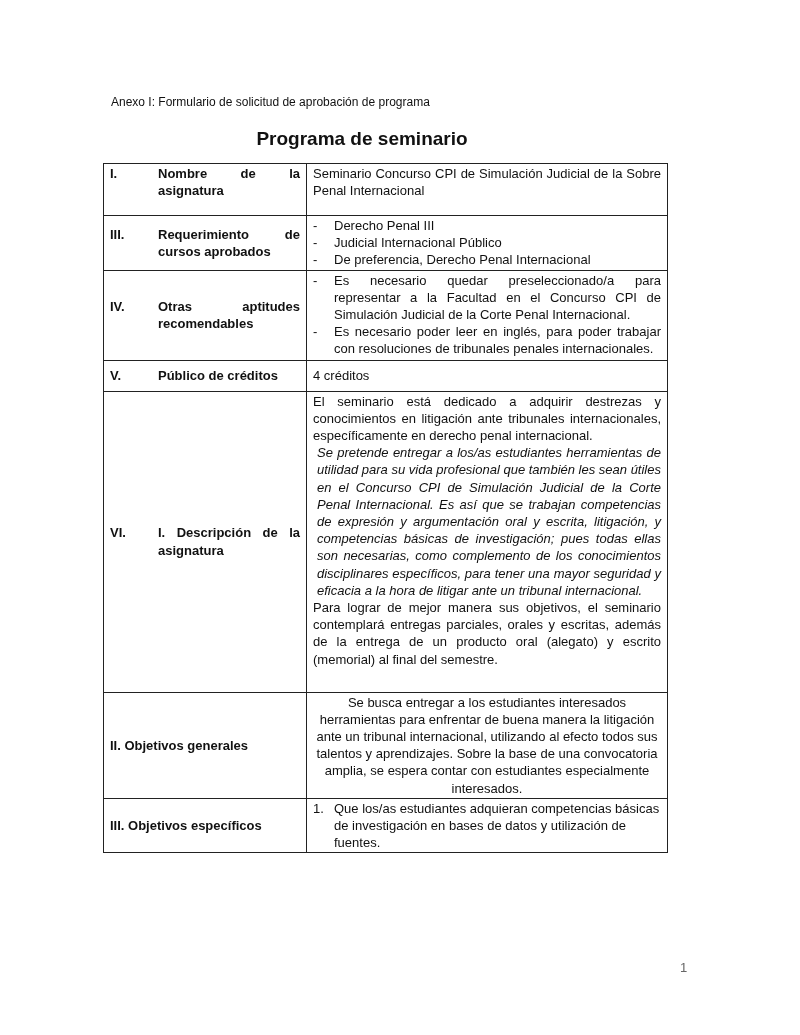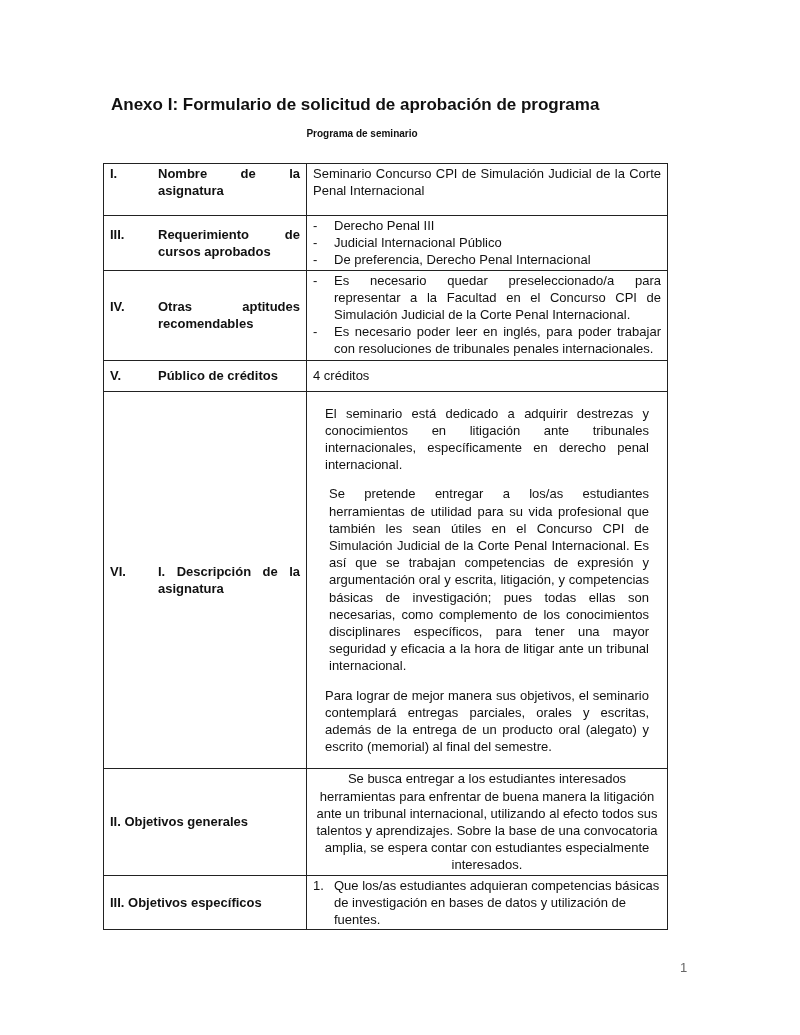--- a/index.html
+++ b/index.html
@@ -1,54 +1,54 @@
 <!DOCTYPE html>
 <html><head>
   <meta charset="utf-8">
   <style>
     html, body { margin: 0; padding: 0; background: #ffffff; }
     body { width: 800px; height: 1035px; position: relative; overflow: hidden;
            font-family: "Liberation Sans", sans-serif; color: #111; font-size: 13px; }
-    .page-heading { position: absolute; left: 111px; top: 95px; font-weight: bold; font-size: 17px; }
-    .subtitle { position: absolute; left: 0; width: 724px; top: 128px; text-align: center; font-weight: bold; font-size: 10px; }
+    .page-heading { position: absolute; left: 111px; top: 95px; font-weight: normal; font-size: 12px; }
+    .subtitle { position: absolute; left: 0; width: 724px; top: 128px; text-align: center; font-weight: bold; font-size: 19px; }
     table.prog { position: absolute; left: 103px; top: 163px; width: 565px; border-collapse: collapse; table-layout: fixed; }
     table.prog td { border: 1.5px solid #222; vertical-align: top; padding: 1px 6px 1px 6px; line-height: 17.2px; font-size: 13px; }
     td.lbl { width: 190px; }
     td.val { text-align: justify; }
     .lbl-row { display: flex; font-weight: bold; }
     .num { width: 48px; flex: 0 0 48px; font-weight: bold; }
     .lbl-text { flex: 1; text-align: justify; text-align-last: left; }
     .vcenter { vertical-align: middle !important; }
     ul.dash { list-style: none; margin: 0; padding: 0; }
     ul.dash li { position: relative; padding-left: 21px; text-align: justify; }
     ul.dash li::before { content: "-"; position: absolute; left: 0; }
     ol.num-list { margin: 0; padding: 0; list-style: none; }
     ol.num-list li { position: relative; padding-left: 21px; }
     ol.num-list li .n { position: absolute; left: 0; }
-    .para { margin: 12px; text-align: justify; }
-    .para.ind { padding-left: 4px; }
+    .para { margin: 0; text-align: justify; }
+    .para.ind { padding-left: 4px; font-style: italic; }
     .plain-note { font-weight: normal; text-align: justify; }
     .page-number { position: absolute; left: 680px; top: 960px; color: #666; font-size: 13px; }
   </style>
 </head>
 <body>
 
 <div class="page-heading">Anexo I: Formulario de solicitud de aprobación de programa</div>
 <div class="subtitle">Programa de seminario</div>
 
 <table class="prog">
   <tbody>
       <tr style="height:52px">
     <td class="lbl">
       <div class="lbl-row">
         <span class="num">I.</span>
         <span class="lbl-text">Nombre de la asignatura</span>
       </div>
     </td>
-    <td class="val">Seminario Concurso CPI de Simulación Judicial de la Corte Penal Internacional</td>
+    <td class="val">Seminario Concurso CPI de Simulación Judicial de la Sobre Penal Internacional</td>
   </tr>
 
 
   <tr style="height:53px">
     <td class="lbl vcenter">
       <div class="lbl-row">
         <span class="num">III.</span>
         <span class="lbl-text">Requerimiento de cursos aprobados</span>
       </div>
     </td>

